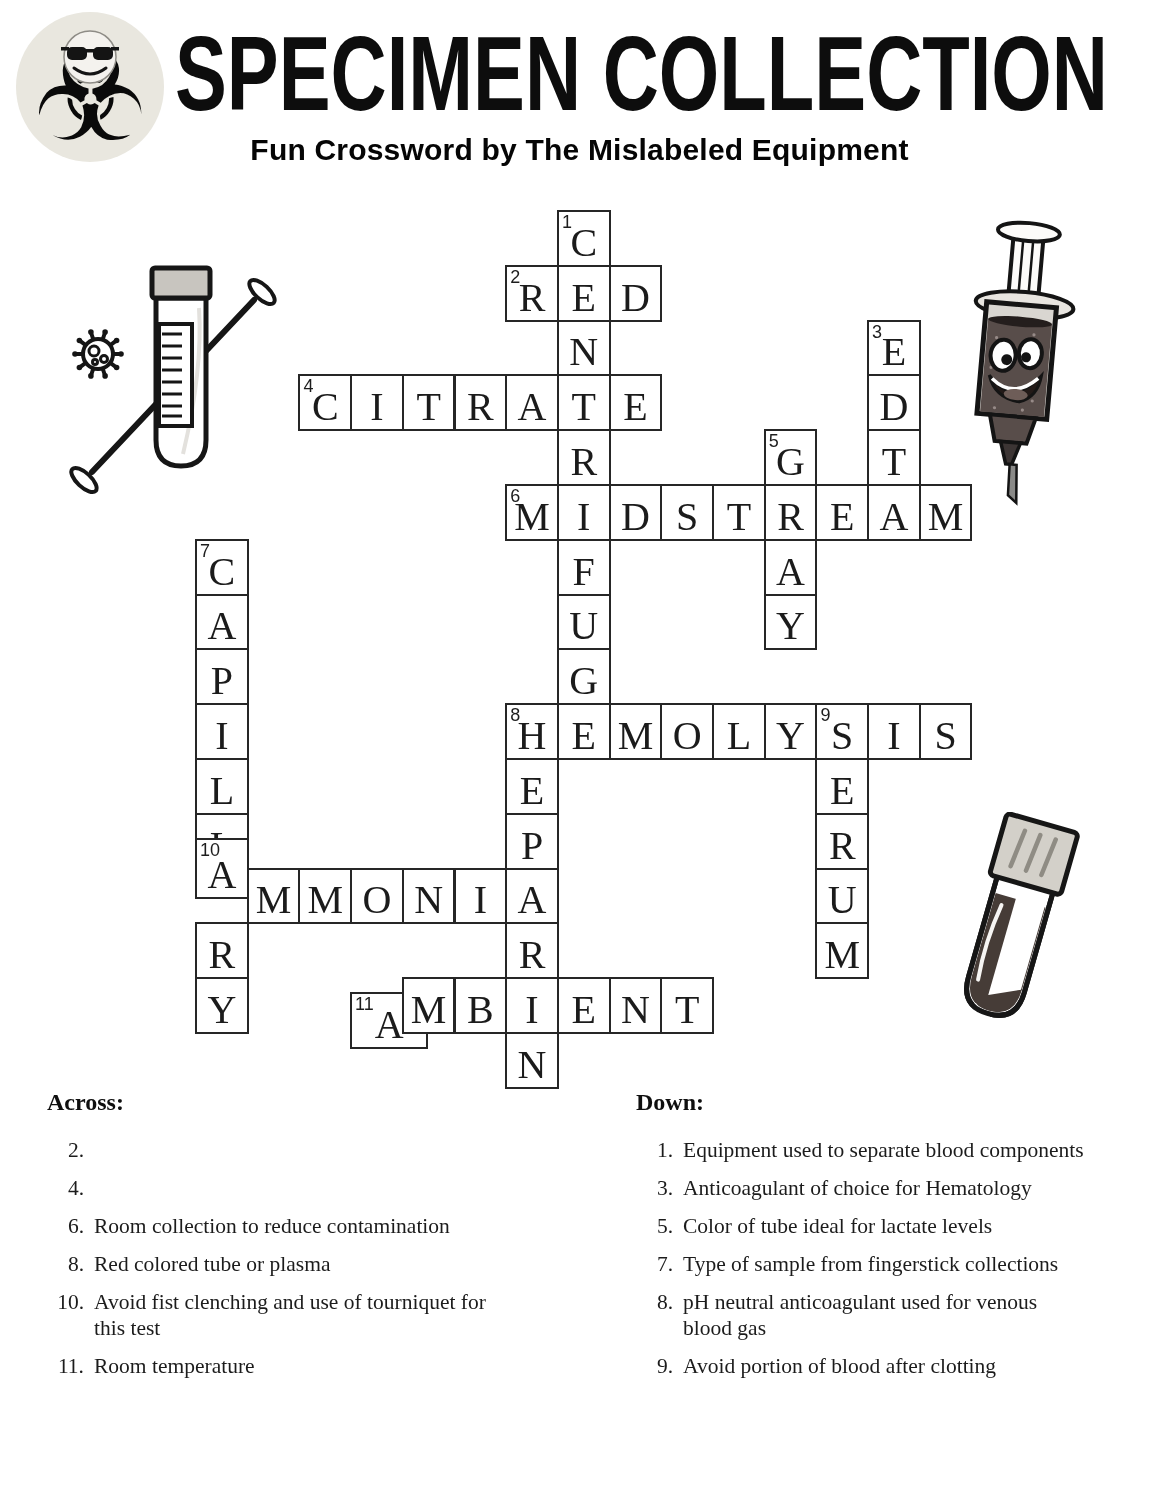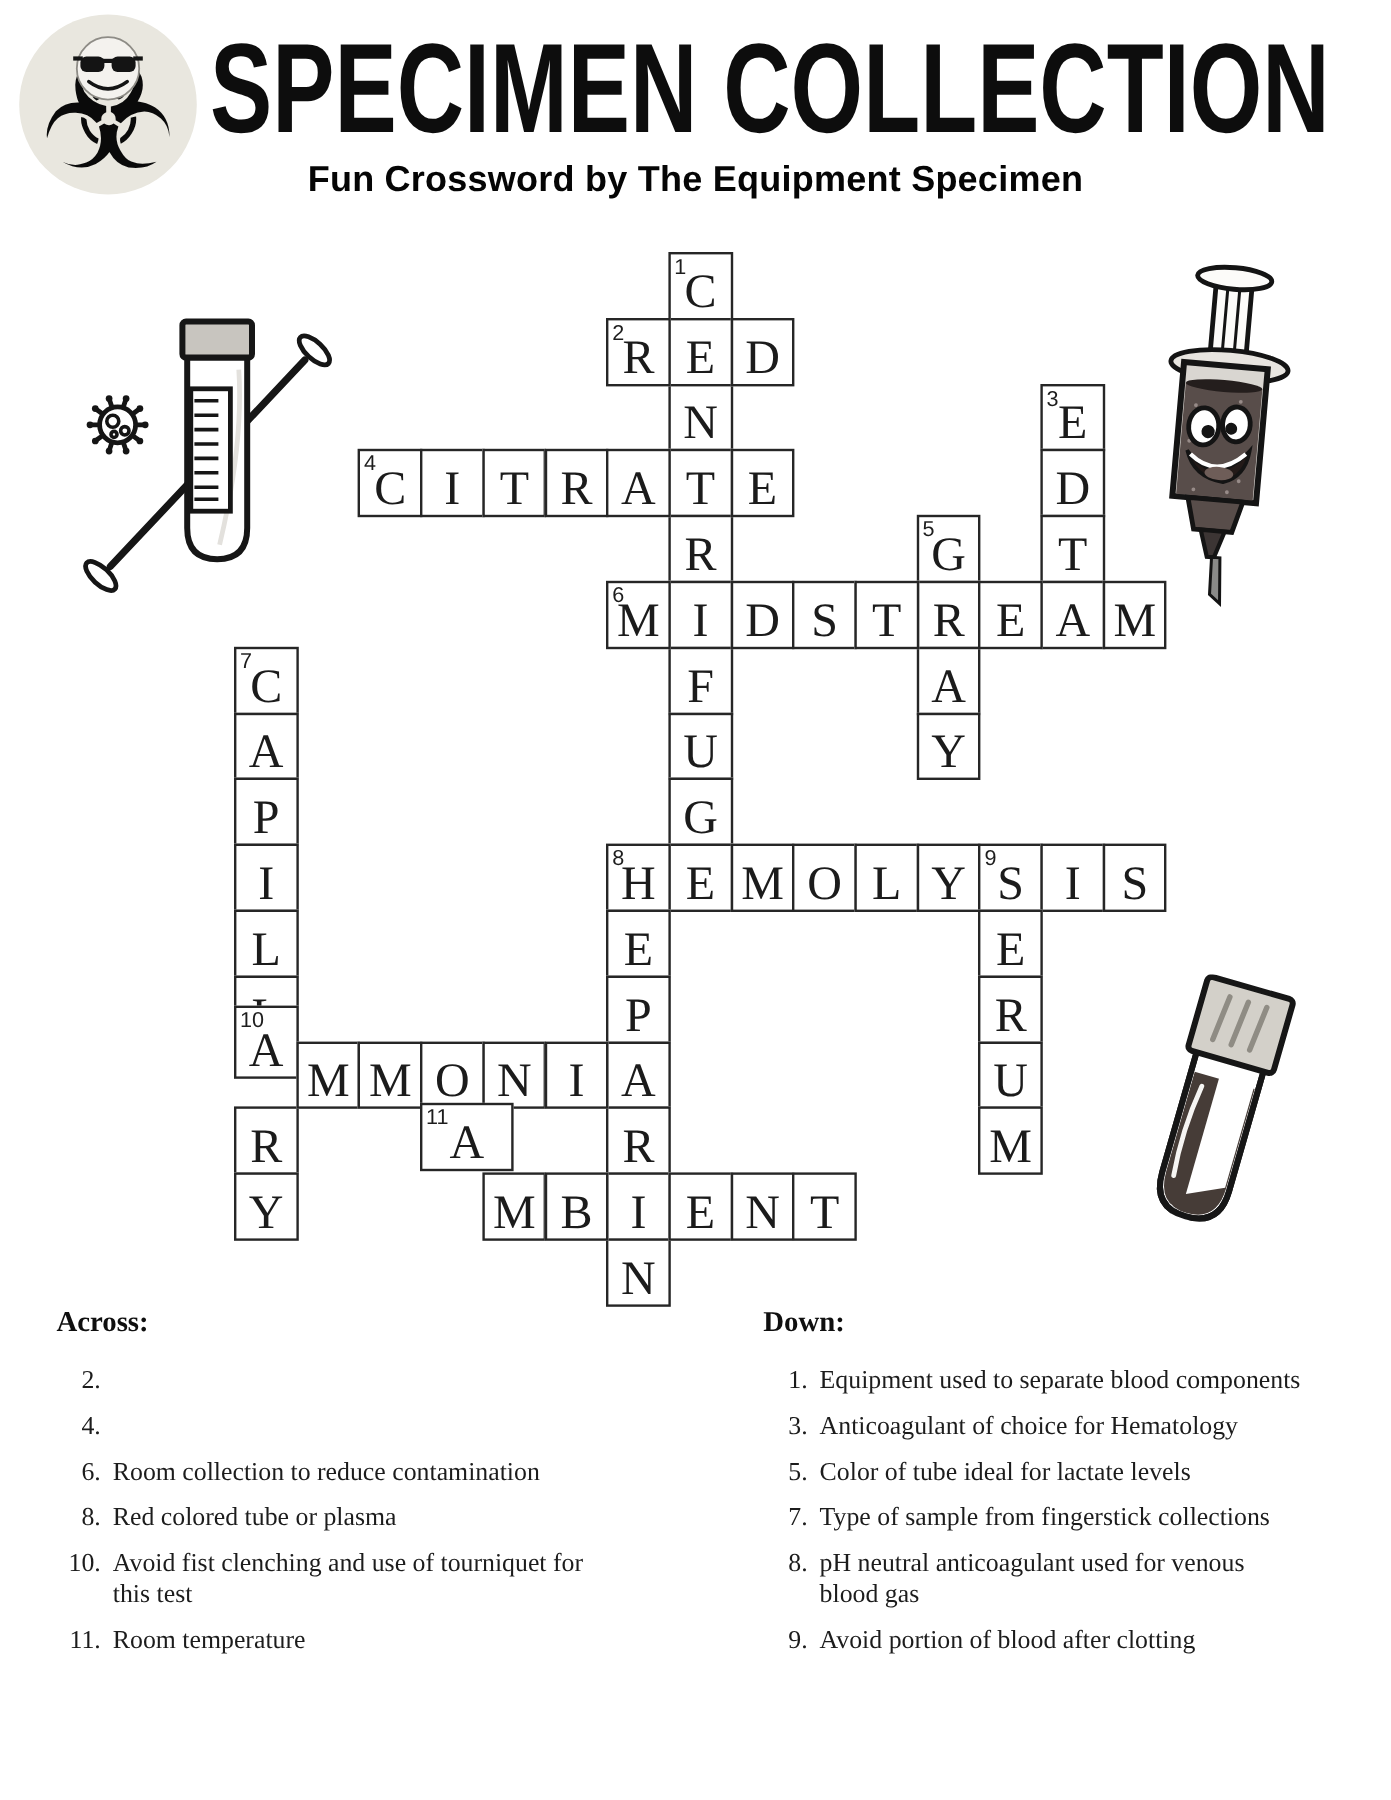--- a/index.html
+++ b/index.html
@@ -96,21 +96,21 @@
         <rect x="47" y="41" width="8" height="3.5"></rect>
         <rect x="97" y="41" width="8" height="3.5"></rect>
       </g>
       <path d="M60,62 Q76,74 92,62" stroke="#141414" stroke-width="3" fill="none" stroke-linecap="round"></path>
     </g>
   </svg>
 
   <svg id="title-svg" width="945" height="105" viewBox="0 0 945 105">
     <text x="5" y="86" font-size="106" textLength="933" lengthAdjust="spacingAndGlyphs">SPECIMEN COLLECTION</text>
   </svg>
-  <div id="subtitle">Fun Crossword by The Equipment Specimen</div>
+  <div id="subtitle">Fun Crossword by The Mislabeled Equipment</div>
 
   <div id="grid">
       <div class="cell" style="left: 556.9px; top: 210px; width: 53.7px; height: 56.8px;">
         <span class="num">1</span>
         <span class="letter">C</span>
       </div>
       <div class="cell" style="left: 556.9px; top: 264.8px; width: 53.7px; height: 56.8px;">
         <span class="letter">E</span>
       </div>
       <div class="cell" style="left: 556.9px; top: 319.6px; width: 53.7px; height: 56.8px;">
@@ -301,21 +301,21 @@
       </div>
       <div class="cell" style="left: 350.1px; top: 867.6px; width: 53.7px; height: 56.8px;">
         <span class="letter">O</span>
       </div>
       <div class="cell" style="left: 401.8px; top: 867.6px; width: 53.7px; height: 56.8px;">
         <span class="letter">N</span>
       </div>
       <div class="cell" style="left: 453.5px; top: 867.6px; width: 53.7px; height: 56.8px;">
         <span class="letter">I</span>
       </div>
-      <div class="cell" style="left: 350.1px; top: 919px; width: 78px; height: 56.8px;">
+      <div class="cell" style="left: 350.1px; top: 992px; width: 78px; height: 56.8px;">
         <span class="num">11</span>
         <span class="letter">A</span>
       </div>
       <div class="cell" style="left: 401.8px; top: 977.2px; width: 53.7px; height: 56.8px;">
         <span class="letter">M</span>
       </div>
       <div class="cell" style="left: 453.5px; top: 977.2px; width: 53.7px; height: 56.8px;">
         <span class="letter">B</span>
       </div>
       <div class="cell" style="left: 556.9px; top: 977.2px; width: 53.7px; height: 56.8px;">

